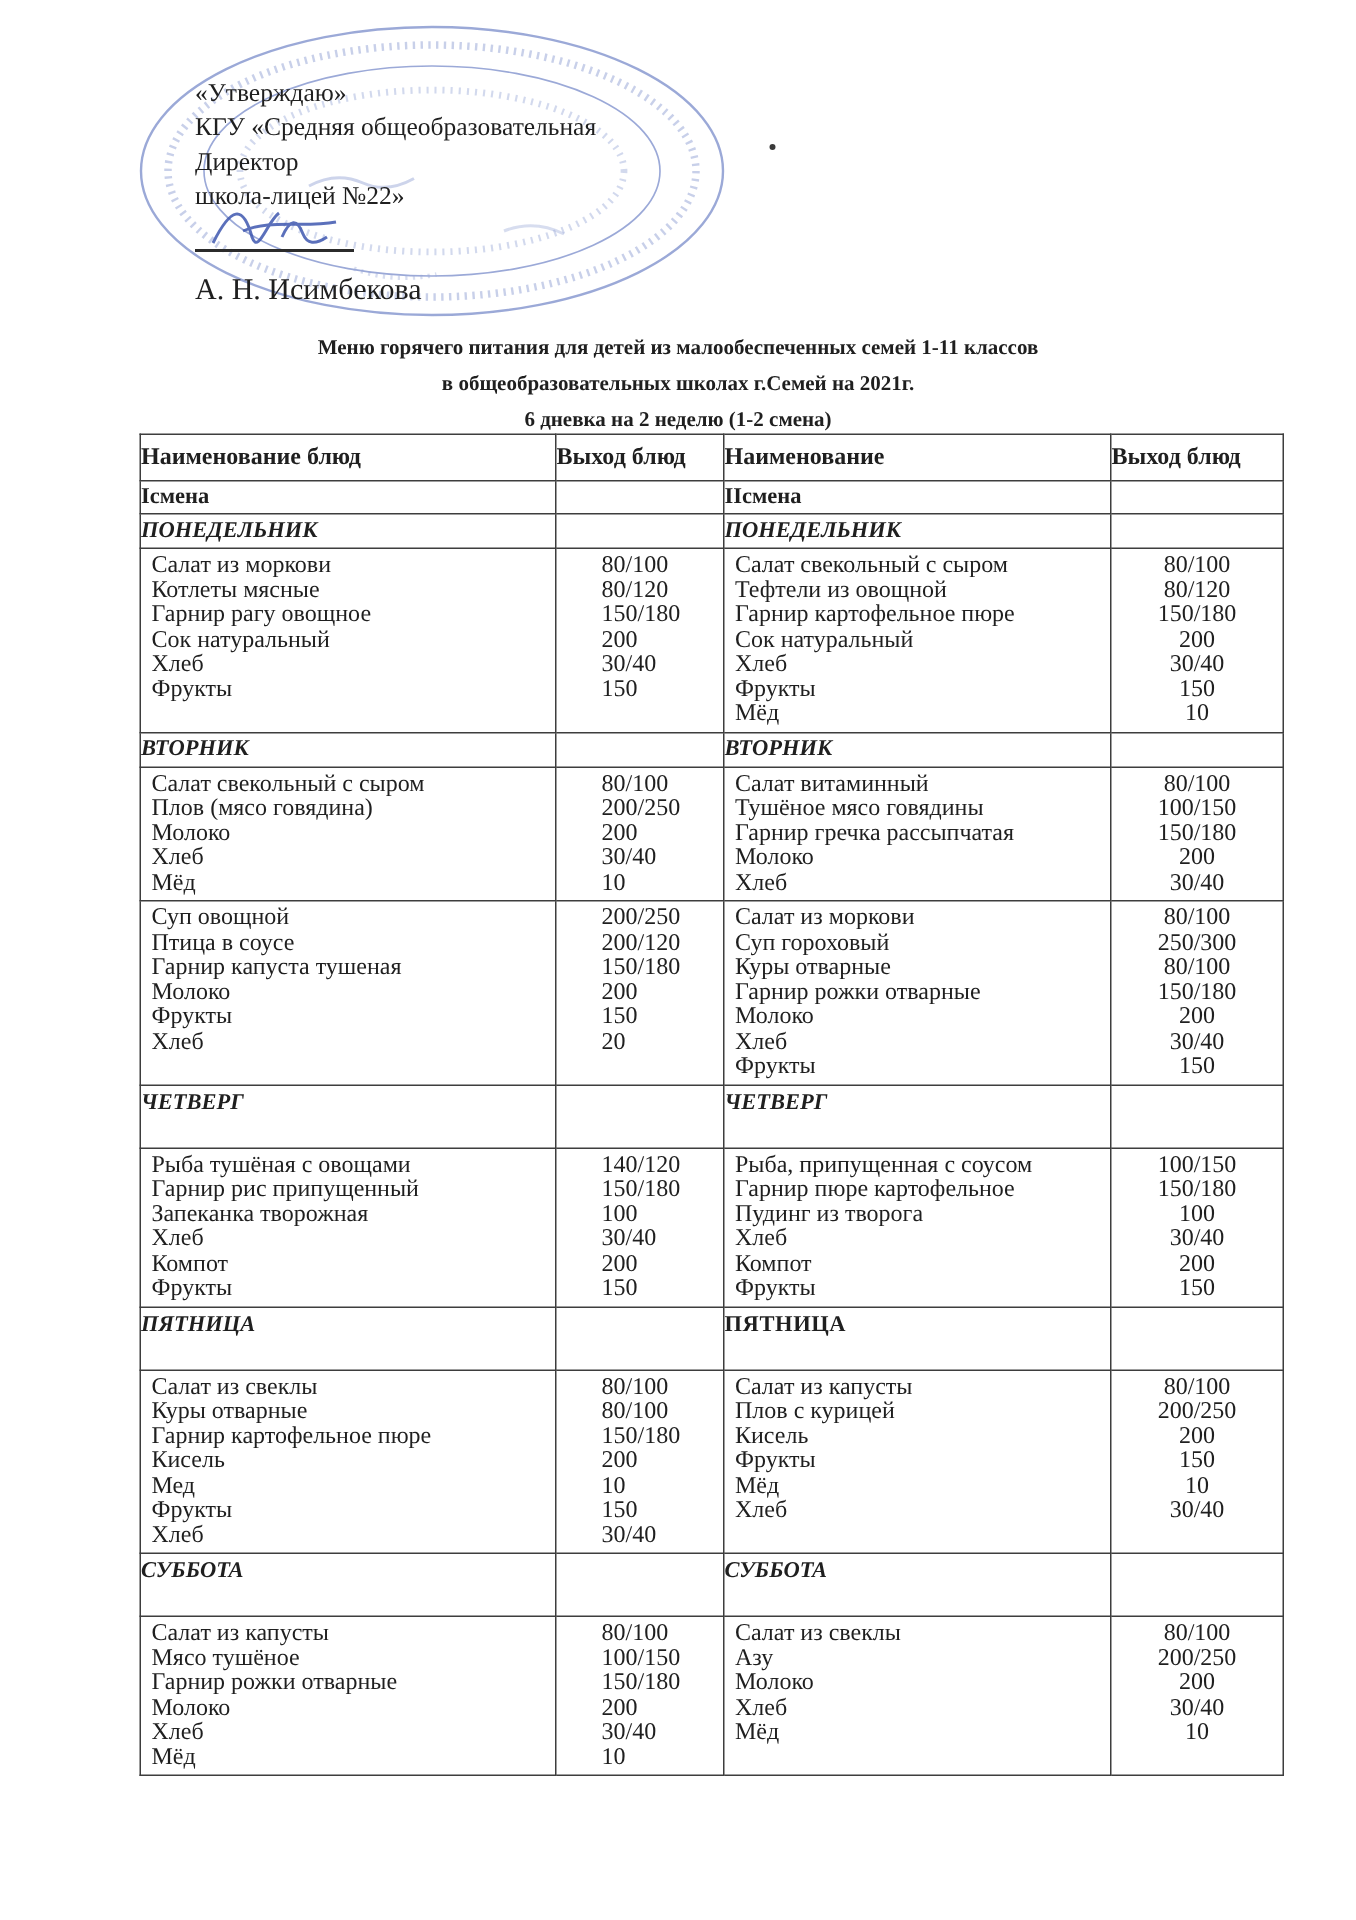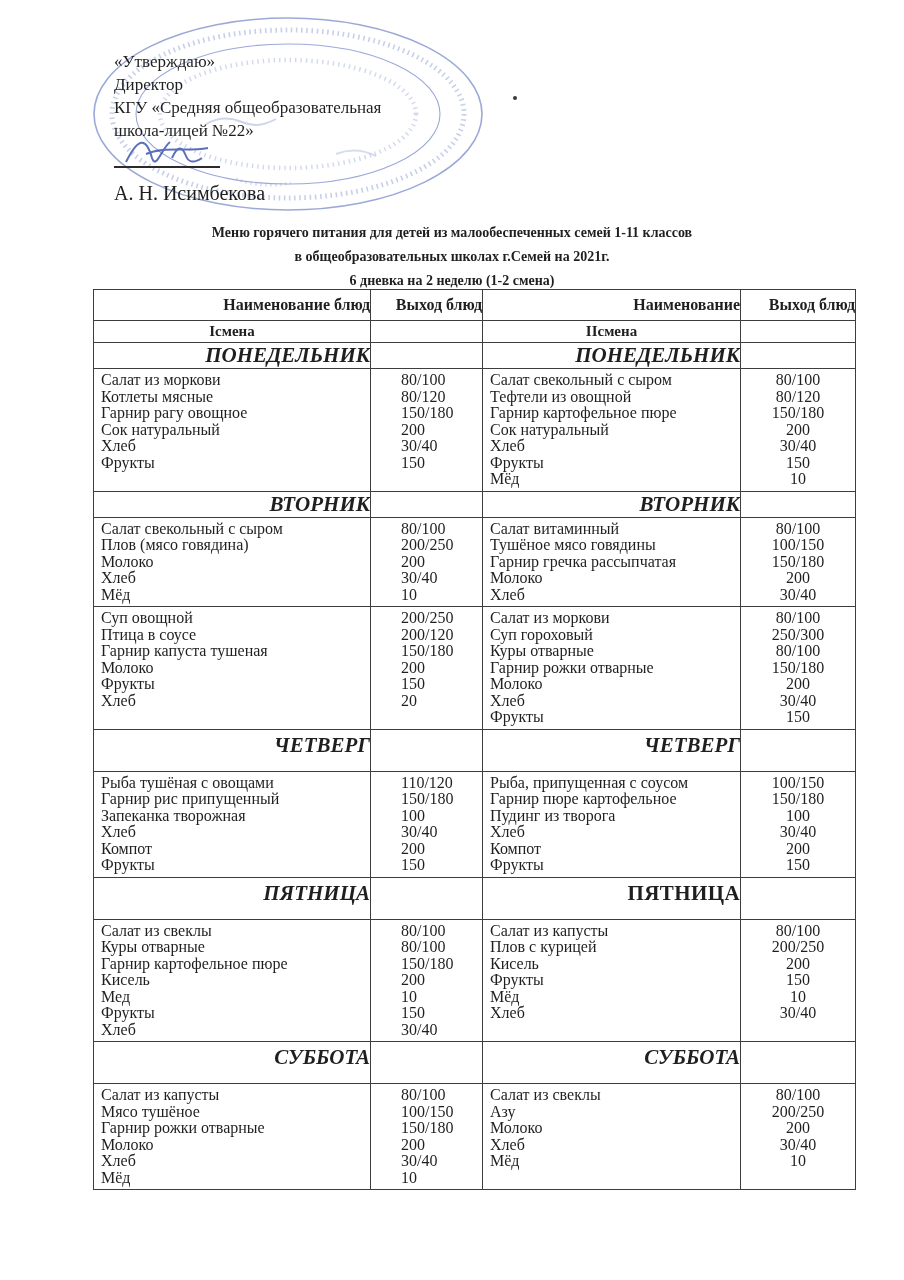--- a/index.html
+++ b/index.html
@@ -3,39 +3,39 @@
 <meta charset="utf-8">
 <style>
   html,body{margin:0;padding:0;}
   body{
     width:904px;height:1280px;background:#ffffff;position:relative;overflow:hidden;
     font-family:"Liberation Serif", serif;color:#1f1f1f;
   }
   
   .stamp{position:absolute;left:86px;top:14px;z-index:1;opacity:.55;}
   
-  .approval{position:absolute;left:114px;top:50px;z-index:2;font-size:17px;line-height:23px;}
+  .approval{position:absolute;left:130px;top:50px;z-index:2;font-size:17px;line-height:23px;}
   .approval .line{white-space:nowrap;}
   .sig-area{position:relative;width:130px;height:34px;margin-top:2px;}
   .sig-svg{position:absolute;left:-2px;top:-16px;}
   .sig-underline{position:absolute;left:0;top:22px;width:106px;border-bottom:2px solid #2b2b2b;}
   .signer{margin-top:4px;font-size:20px;}
   .ink-dot{position:absolute;left:513px;top:96px;width:4px;height:4px;border-radius:50%;background:#3a3a3a;}
   
   .title{position:absolute;top:221px;left:0;width:100%;text-align:center;z-index:2;
          font-weight:bold;font-size:14px;line-height:24px;}
   
   table.menu{position:absolute;left:93px;top:289px;width:762px;border-collapse:collapse;z-index:2;
              table-layout:fixed;}
   table.menu td{border:1.4px solid #3d3d3d;padding:0;overflow:hidden;}
-  tr.hdr td{font-weight:bold;text-align:right;height:30px;font-size:16px;vertical-align:middle;}
-  tr.smena td{font-weight:bold;text-align:center;height:21px;font-size:15px;vertical-align:middle;}
+  tr.hdr td{font-weight:bold;text-align:left;height:30px;font-size:16px;vertical-align:middle;}
+  tr.smena td{font-weight:bold;text-align:left;height:21px;font-size:15px;vertical-align:middle;}
   tr.dayrow td{height:22px;vertical-align:middle;}
   tr.dayrow.tall td{height:38px;vertical-align:top;padding-top:3px;}
-  td.dayname{font-weight:bold;font-style:italic;text-align:right;font-size:21px;margin-top:39px;}
+  td.dayname{font-weight:bold;font-style:italic;text-align:left;font-size:15px;margin-top:39px;}
   td.dayname.upright{font-style:normal;letter-spacing:.4px;}
   tr.dishes td{vertical-align:top;font-size:16px;line-height:16.5px;padding:3px 0 3px;}
   .dname{padding-left:7px;white-space:nowrap;}
   .damt-left{padding-left:30px;white-space:nowrap;}
   .damt-right{text-align:center;white-space:nowrap;}
 </style>
 </head>
 <body>
 
 <div class="stamp">
@@ -47,22 +47,22 @@
       <ellipse cx="202" cy="100" rx="128" ry="54" stroke-width="4.5" stroke-dasharray="1.4 4" opacity="0.45"></ellipse>
       <path d="M120 110 q18 -10 36 -2 q16 7 34 -3" stroke-width="2" opacity="0.5"></path>
       <path d="M250 140 q20 -8 40 2" stroke-width="2" opacity="0.4"></path>
       <path d="M150 165 q25 10 55 4" stroke-width="3" stroke-dasharray="1.5 3.5" opacity="0.4"></path>
     </g>
   </svg>
 </div>
 
 <div class="approval">
   <div class="line">«Утверждаю»</div>
+  <div class="line">КГУ «Средняя общеобразовательная</div>
   <div class="line">Директор</div>
-  <div class="line">КГУ «Средняя общеобразовательная</div>
   <div class="line">школа-лицей №22»</div>
   <div class="sig-area">
     <svg class="sig-svg" width="130" height="46" viewBox="0 0 130 46">
       <g fill="none" stroke="#3f58b0" stroke-width="2" opacity="0.85">
         <path d="M14 34 C26 10, 34 8, 40 30 C44 42, 50 20, 58 14"></path>
         <path d="M34 26 C52 18, 74 24, 96 20"></path>
         <path d="M60 30 q8 -18 14 -2 q4 10 16 2"></path>
       </g>
     </svg>
     <div class="sig-underline"></div>
@@ -221,21 +221,21 @@
       <tr class="dishes">
         <td>
           <div class="dname">Рыба тушёная с овощами</div>
           <div class="dname">Гарнир рис припущенный</div>
           <div class="dname">Запеканка творожная</div>
           <div class="dname">Хлеб</div>
           <div class="dname">Компот</div>
           <div class="dname">Фрукты</div>
         </td>
         <td>
-          <div class="damt-left">110/120</div>
+          <div class="damt-left">140/120</div>
           <div class="damt-left">150/180</div>
           <div class="damt-left">100</div>
           <div class="damt-left">30/40</div>
           <div class="damt-left">200</div>
           <div class="damt-left">150</div>
         </td>
         <td>
           <div class="dname">Рыба, припущенная с соусом</div>
           <div class="dname">Гарнир пюре картофельное</div>
           <div class="dname">Пудинг из творога</div>

